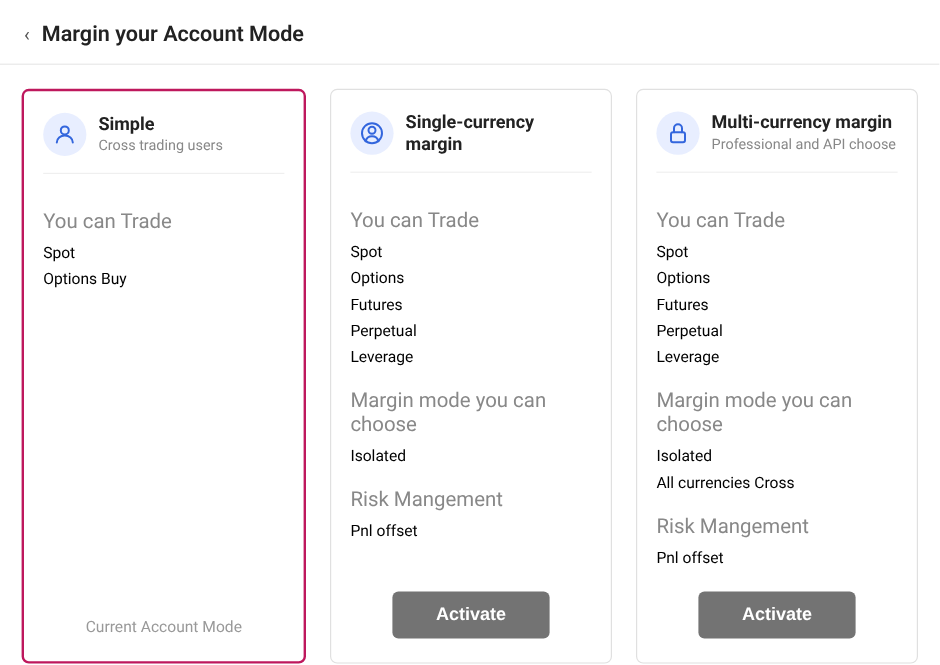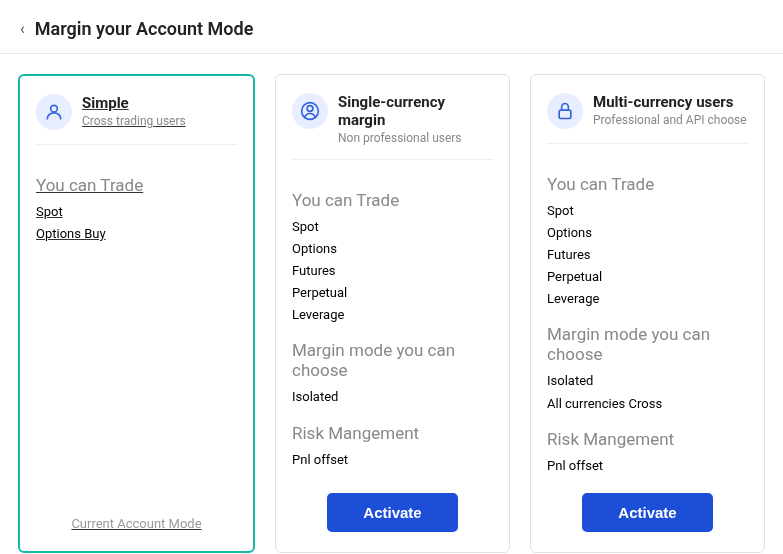--- a/index.html
+++ b/index.html
@@ -38,22 +38,21 @@
       border: 1.5px solid #e0e0e0;
       border-radius: 6px;
       padding: 18px 16px 20px 16px;
       display: flex;
       flex-direction: column;
       min-height: 460px;
       position: relative;
       background: #fff;
     }
     .card.active-card {
-      border: 2px solid #14b8a6;
-      text-decoration: underline;
+      border: 2px solid #be185d;
     }
     .card-header {
       display: flex;
       align-items: flex-start;
       gap: 10px;
       padding-bottom: 14px;
       border-bottom: 1px solid #efefef;
       margin-bottom: 16px;
     }
     .card-icon {
@@ -103,21 +102,21 @@
       padding-top: 16px;
       display: flex;
       justify-content: center;
     }
     .current-mode-text {
       font-size: 13px;
       color: #999;
       text-align: center;
     }
     .activate-btn {
-      background: #1d4ed8;
+      background: #737373;
       color: #fff;
       border: none;
       border-radius: 5px;
       padding: 11px 36px;
       font-size: 15px;
       font-weight: 600;
       cursor: pointer;
     }
   </style>
 </head>
@@ -155,21 +154,20 @@
       <div class="card-header">
         <div class="card-icon">
           <svg viewBox="0 0 24 24" fill="none" stroke="#3366dd" stroke-width="2" stroke-linecap="round" stroke-linejoin="round">
       <circle cx="12" cy="12" r="10"></circle>
       <circle cx="12" cy="9" r="3.5"></circle>
       <path d="M5.5 20c.8-3 3.5-5 6.5-5s5.7 2 6.5 5"></path>
     </svg>
         </div>
         <div class="card-title-block">
           <div class="card-title">Single-currency margin</div>
-          <div class="card-subtitle">Non professional users</div>
         </div>
       </div>
       <div class="section-label">You can Trade</div>
       <ul class="item-list">
         <li>Spot</li>
         <li>Options</li>
         <li>Futures</li>
         <li>Perpetual</li>
         <li>Leverage</li>
       </ul>
@@ -187,21 +185,21 @@
     </div>
     <div class="card">
       <div class="card-header">
         <div class="card-icon">
           <svg viewBox="0 0 24 24" fill="none" stroke="#3366dd" stroke-width="2" stroke-linecap="round" stroke-linejoin="round">
       <rect x="5" y="11" width="14" height="10" rx="2"></rect>
       <path d="M8 11V7a4 4 0 0 1 8 0v4"></path>
     </svg>
         </div>
         <div class="card-title-block">
-          <div class="card-title">Multi-currency users</div>
+          <div class="card-title">Multi-currency margin</div>
           <div class="card-subtitle">Professional and API choose</div>
         </div>
       </div>
       <div class="section-label">You can Trade</div>
       <ul class="item-list">
         <li>Spot</li>
         <li>Options</li>
         <li>Futures</li>
         <li>Perpetual</li>
         <li>Leverage</li>

